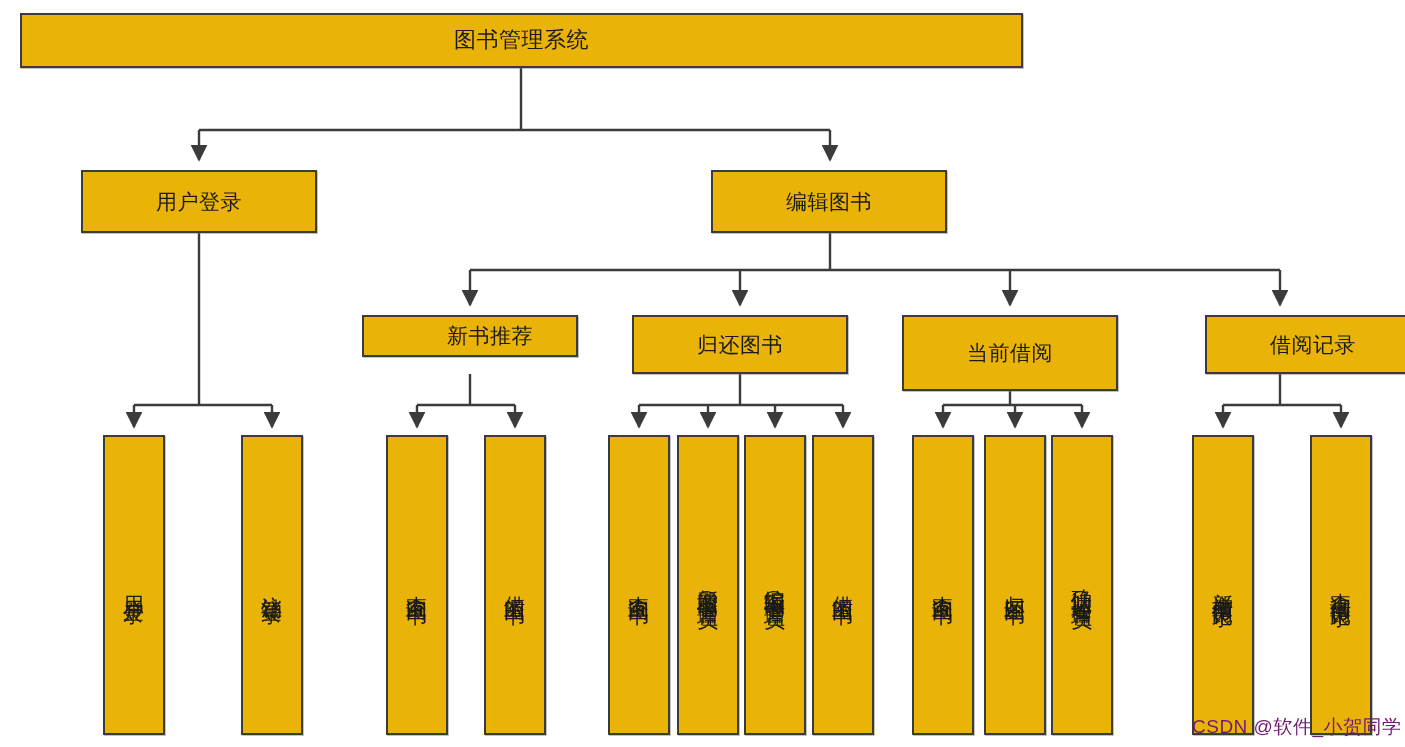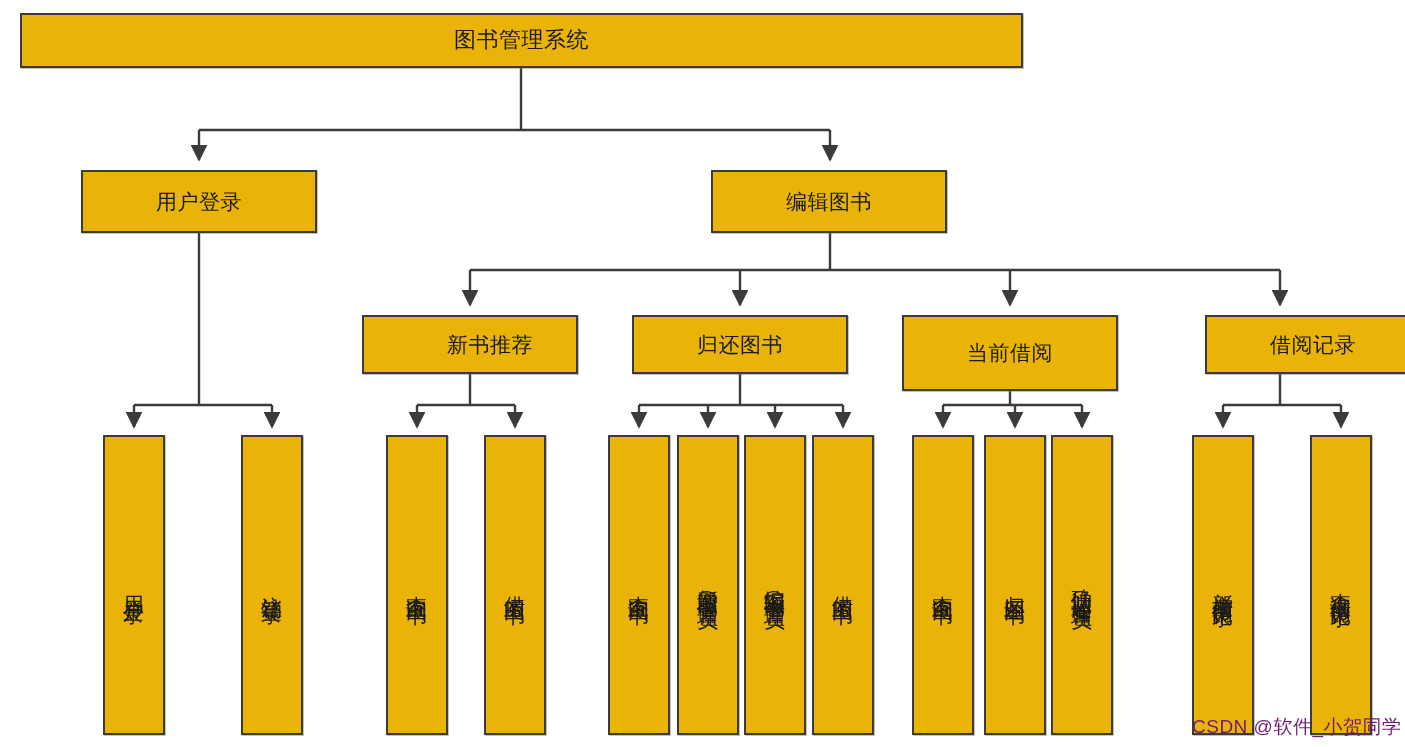--- a/index.html
+++ b/index.html
@@ -127,21 +127,21 @@
     <span>图书管理系统</span>
   </div>
 
   <div class="node horiz" style="left: 81px; top: 170px; width: 236px; height: 63px;">
     <span>用户登录</span>
   </div>
   <div class="node horiz" style="left: 711px; top: 170px; width: 236px; height: 63px;">
     <span>编辑图书</span>
   </div>
 
-  <div class="node horiz" style="left: 362px; top: 315px; width: 216px; height: 59px; padding-left: 40px;">
+  <div class="node horiz" style="left: 362px; top: 315px; width: 216px; height: 42px; padding-left: 40px;">
     <span>新书推荐</span>
   </div>
   <div class="node horiz" style="left: 632px; top: 315px; width: 216px; height: 59px;">
     <span>归还图书</span>
   </div>
   <div class="node horiz" style="left: 902px; top: 315px; width: 216px; height: 76px;">
     <span>当前借阅</span>
   </div>
   <div class="node horiz" style="left: 1172px; top: 315px; width: 216px; height: 59px; margin-left: 33px;">
     <span>借阅记录</span>

